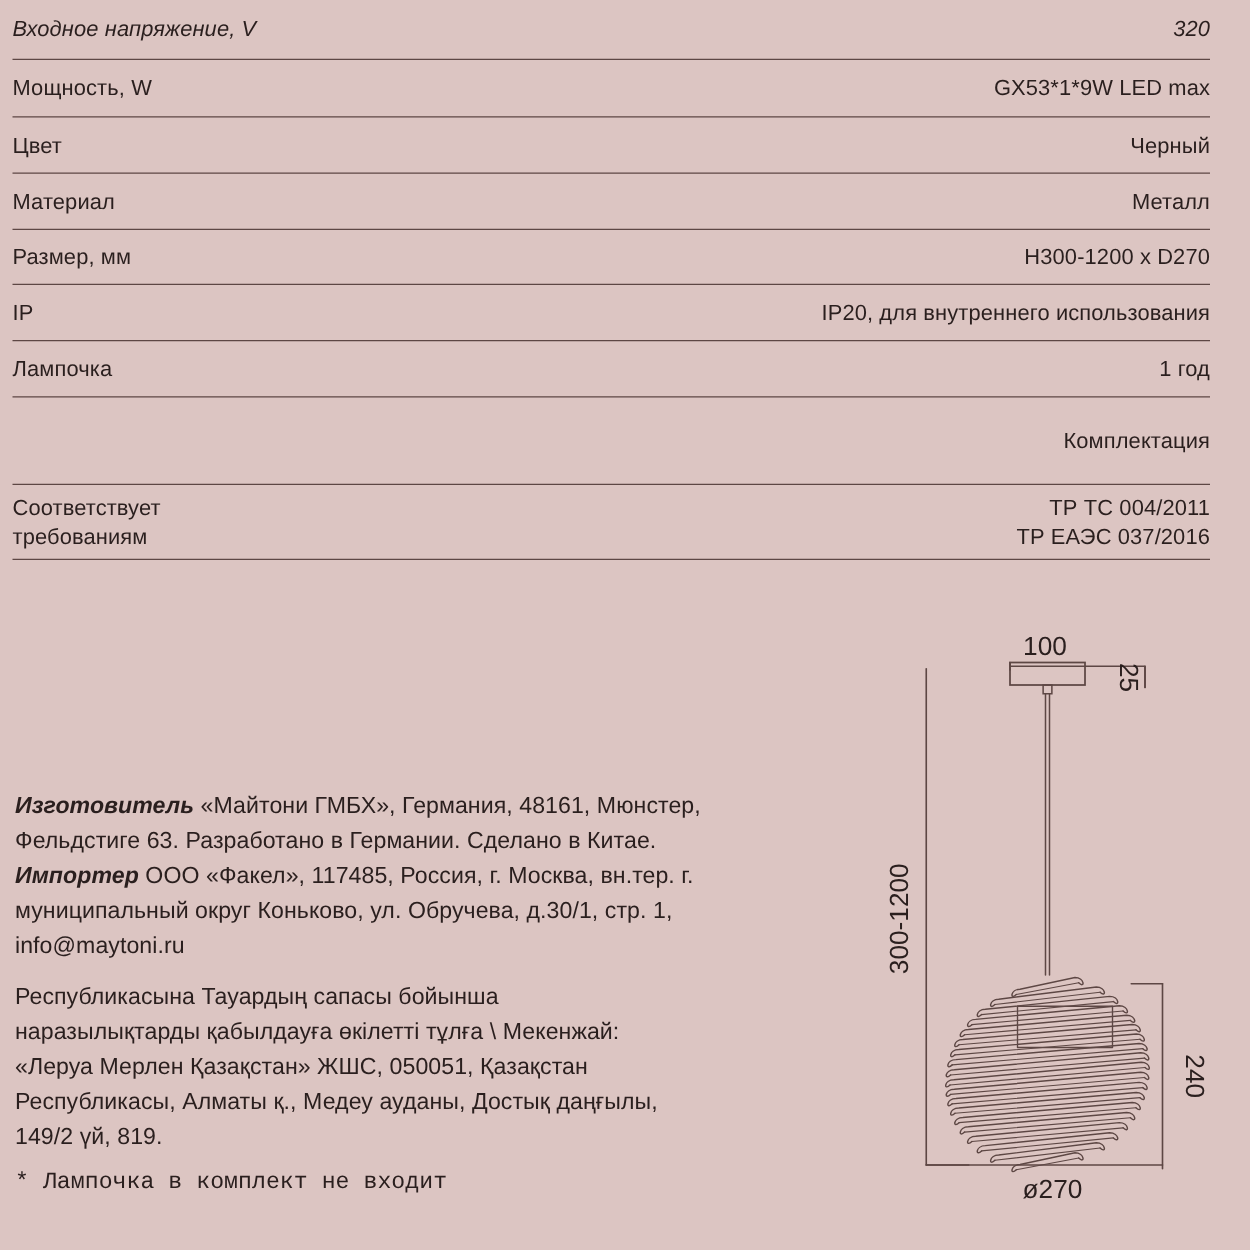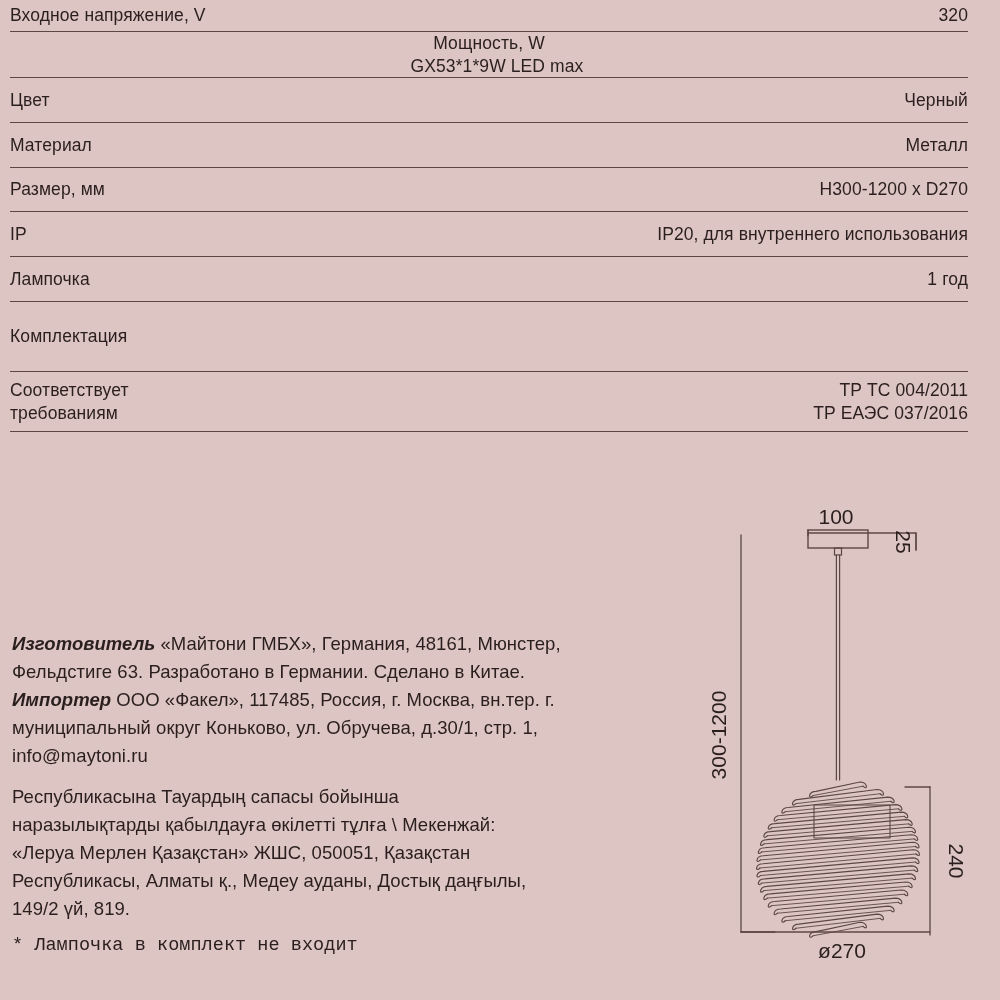--- a/index.html
+++ b/index.html
@@ -83,25 +83,25 @@
     font-size: 21px;
     fill: #2a1f1e;
   }
 </style>
 </head>
 <body>
 
 <div id="sheet">
 
   <div class="spec-table" id="spec-table">
-      <div class="spec-row" style="height: 32px;">
+      <div class="spec-row" style="height: 48px; font-style: italic;">
         <div class="spec-label">Входное напряжение, V</div>
         <div class="spec-value">320</div>
       </div>
-      <div class="spec-row" style="height: 46px; flex-direction: column;">
+      <div class="spec-row" style="height: 46px;">
         <div class="spec-label">Мощность, W</div>
         <div class="spec-value">GX53*1*9W LED max</div>
       </div>
       <div class="spec-row" style="height: 45px;">
         <div class="spec-label">Цвет</div>
         <div class="spec-value">Черный</div>
       </div>
       <div class="spec-row" style="height: 45px;">
         <div class="spec-label">Материал</div>
         <div class="spec-value">Металл</div>
@@ -111,21 +111,21 @@
         <div class="spec-value">H300-1200 x D270</div>
       </div>
       <div class="spec-row" style="height: 45px;">
         <div class="spec-label">IP</div>
         <div class="spec-value">IP20, для внутреннего использования</div>
       </div>
       <div class="spec-row" style="height: 45px;">
         <div class="spec-label">Лампочка</div>
         <div class="spec-value">1 год</div>
       </div>
-      <div class="spec-row" style="height: 70px;">
+      <div class="spec-row" style="height: 70px; justify-content: flex-end;">
         <div class="spec-label">Комплектация</div>
       </div>
       <div class="spec-row" style="height: 60px;">
         <div class="spec-label">Соответствует
 требованиям</div>
         <div class="spec-value">ТР ТС 004/2011
 ТР ЕАЭС 037/2016</div>
       </div>
     </div>
 

